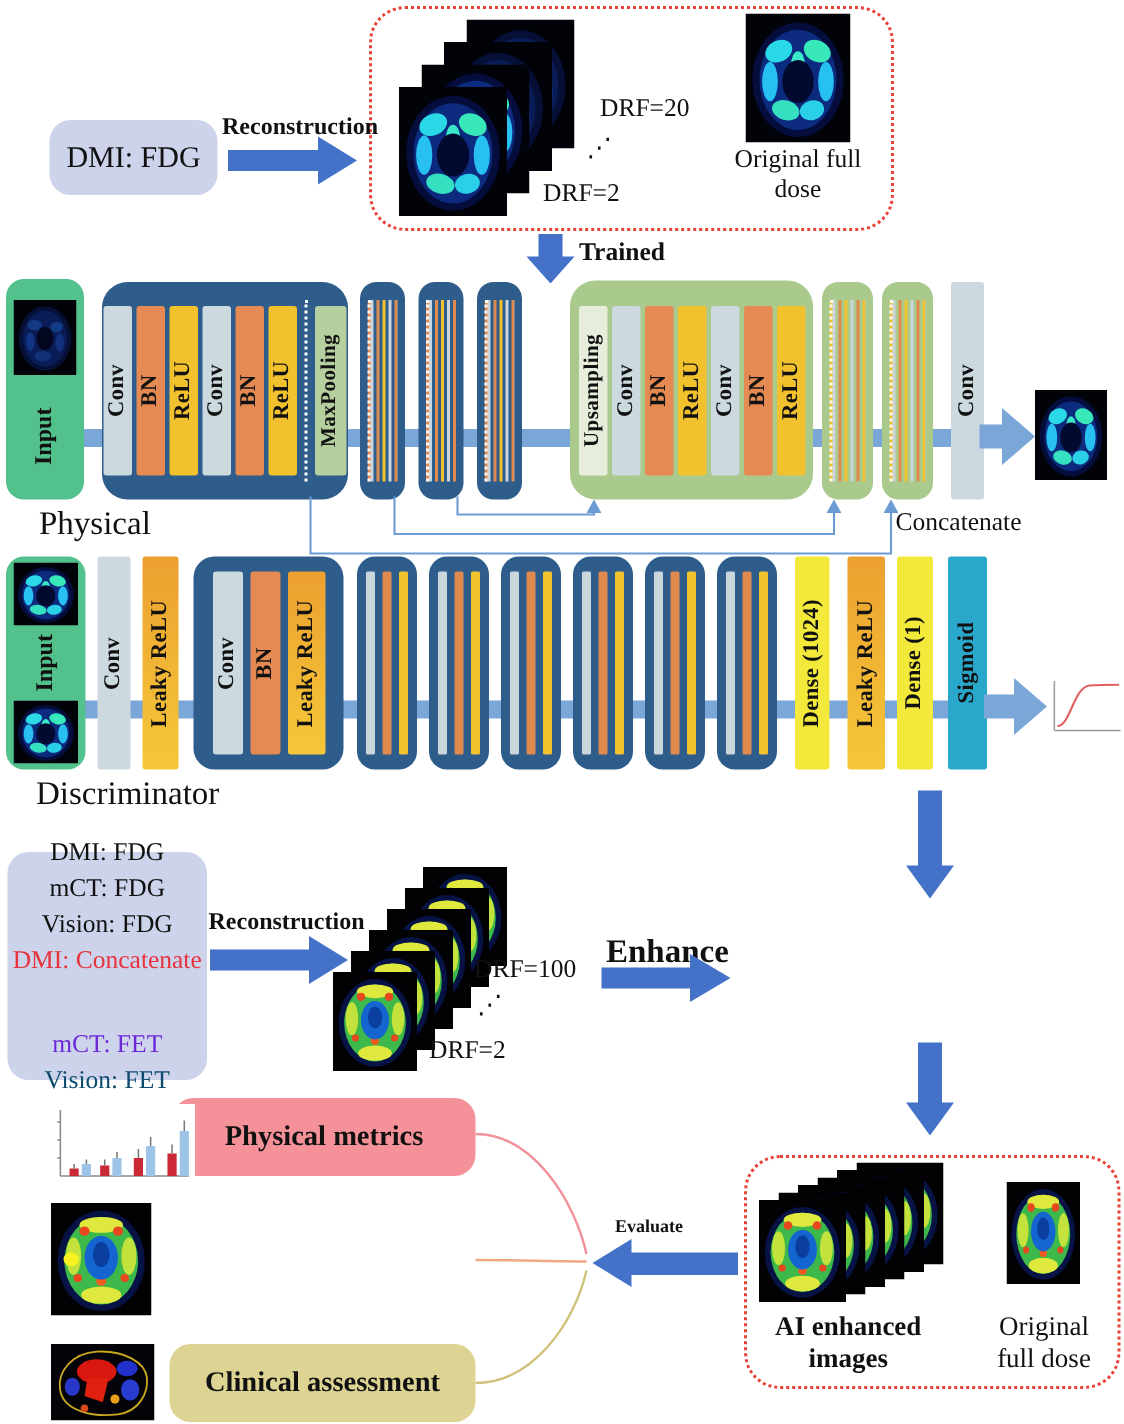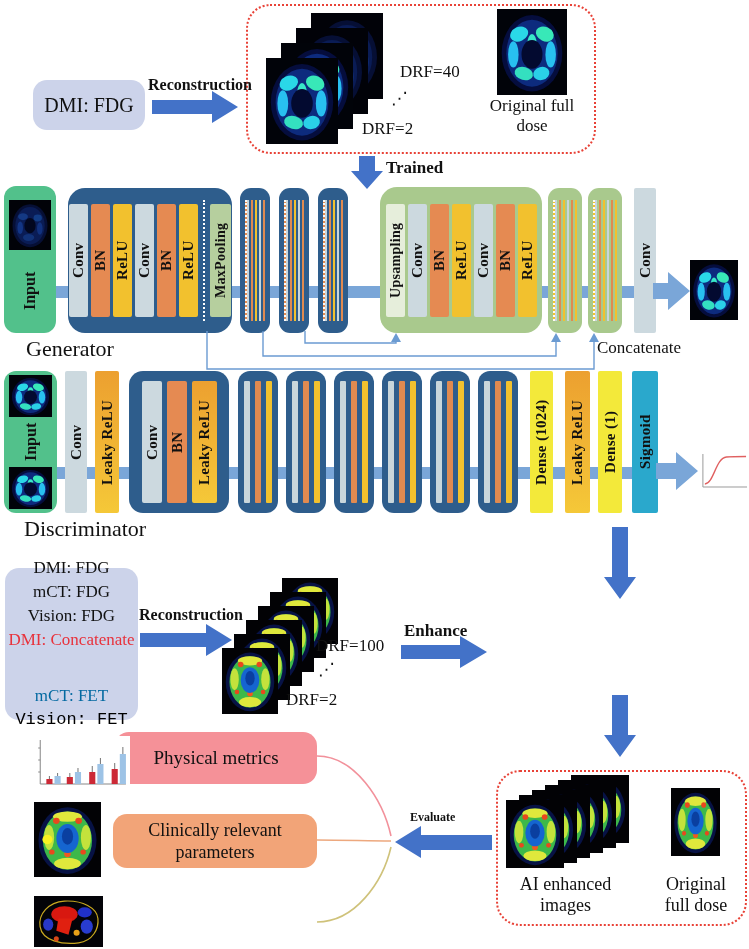--- a/index.html
+++ b/index.html
@@ -36,21 +36,21 @@
   .lavbox{position:absolute;background:#ccd3ea;border-radius:14px;display:flex;align-items:center;
           justify-content:center;text-align:center;z-index:2;}
   .reddot{position:absolute;border:2px dotted #e84237;border-radius:24px;z-index:1;}
   .lbl{position:absolute;z-index:4;}
   .bold{font-weight:700;}
   .center{text-align:center;}
   .vtext{writing-mode:vertical-rl;transform:rotate(180deg);display:flex;align-items:center;
          justify-content:center;font-weight:700;font-size:16px;}
   .imgsvg{position:absolute;z-index:3;display:block;}
   .metricbox{position:absolute;border-radius:14px;display:flex;align-items:center;justify-content:center;
-             text-align:center;font-size:19px;z-index:2;padding:0 18px;box-sizing:border-box;}
+             text-align:center;font-size:19px;z-index:2;padding:0 18px;box-sizing:border-box;font-weight:bold;}
   svg.overlay{position:absolute;left:0;top:0;z-index:4;pointer-events:none;}
 </style>
 </head>
 <body>
 
 <svg width="0" height="0" style="position:absolute">
   <defs>
     <g id="brain-cool">
       <rect width="60" height="72" fill="#010309"></rect>
       <ellipse cx="30" cy="37" rx="26" ry="32" fill="#050d3d"></ellipse>
@@ -153,21 +153,21 @@
   <svg class="imgsvg" viewBox="0 0 60 72" preserveAspectRatio="none" style="left:296px;top:28px;width:72px;height:86px;">
       <use href="#brain-dim"></use>
     </svg>
   <svg class="imgsvg" viewBox="0 0 60 72" preserveAspectRatio="none" style="left:281px;top:43px;width:72px;height:86px;">
       <use href="#brain-cool"></use>
     </svg>
   <svg class="imgsvg" viewBox="0 0 60 72" preserveAspectRatio="none" style="left:266px;top:58px;width:72px;height:86px;">
       <use href="#brain-cool"></use>
     </svg>
 
-  <div class="lbl" style="left:400px;top:62px;font-size:17px;">DRF=40</div>
+  <div class="lbl" style="left:400px;top:62px;font-size:17px;">DRF=20</div>
   <div class="lbl" style="left:391px;top:88px;font-size:17px;">⋰</div>
   <div class="lbl" style="left:362px;top:119px;font-size:17px;">DRF=2</div>
 
   <svg class="imgsvg" viewBox="0 0 60 72" preserveAspectRatio="none" style="left:497px;top:9px;width:70px;height:86px;">
       <use href="#brain-cool"></use>
     </svg>
   <div class="lbl center" style="left:486px;top:96px;width:92px;font-size:17px;line-height:20px;">Original full dose</div>
 
   <div class="lbl bold" style="left:386px;top:158px;font-size:17px;">Trained</div>
 
@@ -217,21 +217,21 @@
   <div class="sblock grn" style="left:588px;top:188px;width:34px;height:145px;">
       <div class="stripes"></div>
     </div>
 
   <div class="bar standalone c-conv" style="left:634px;top:188px;width:22px;height:145px;">Conv</div>
 
   <svg class="imgsvg" viewBox="0 0 60 72" preserveAspectRatio="none" style="left:690px;top:260px;width:48px;height:60px;">
       <use href="#brain-cool"></use>
     </svg>
 
-  <div class="lbl" style="left:26px;top:336px;font-size:22px;">Generator</div>
+  <div class="lbl" style="left:26px;top:336px;font-size:22px;">Physical</div>
   <div class="lbl" style="left:597px;top:338px;font-size:17px;">Concatenate</div>
 
   <div class="pipe" style="left:45px;top:467px;width:613px;height:12px;"></div>
 
   <div class="inputbox" style="left:4px;top:371px;width:53px;height:142px;">
     <div class="vtext" style="position:absolute;left:0;right:0;top:48px;height:46px;font-size:16px;">Input</div>
   </div>
   <svg class="imgsvg" viewBox="0 0 60 72" preserveAspectRatio="none" style="left:9px;top:375px;width:43px;height:42px;">
       <use href="#brain-cool"></use>
     </svg>
@@ -288,22 +288,22 @@
       <use href="#sigmoid-plot"></use>
     </svg>
 
   <div class="lbl" style="left:24px;top:516px;font-size:22px;">Discriminator</div>
 
   <div class="lavbox" style="left:5px;top:568px;width:133px;height:152px;flex-direction:column;font-size:17px;line-height:24px;">
     <div>DMI: FDG</div>
     <div>mCT: FDG</div>
     <div>Vision: FDG</div>
     <div style="color:#e8323c;">DMI: Concatenate</div>
-    <div style="color:#0369a1;margin-top:32px;">mCT: FET</div>
-    <div style="color:#000000;font-family:Liberation Mono, monospace;">Vision: FET</div>
+    <div style="color:#6d28d9;margin-top:32px;">mCT: FET</div>
+    <div style="color:#0c4a6e;">Vision: FET</div>
   </div>
 
   <div class="lbl bold" style="left:139px;top:606px;font-size:16px;">Reconstruction</div>
 
   <svg class="imgsvg" viewBox="0 0 60 72" preserveAspectRatio="none" style="left:282px;top:578px;width:56px;height:66px;">
       <use href="#brain-hot"></use>
     </svg>
   <svg class="imgsvg" viewBox="0 0 60 72" preserveAspectRatio="none" style="left:270px;top:592px;width:56px;height:66px;">
       <use href="#brain-hot"></use>
     </svg>
@@ -317,36 +317,36 @@
       <use href="#brain-hot"></use>
     </svg>
   <svg class="imgsvg" viewBox="0 0 60 72" preserveAspectRatio="none" style="left:222px;top:648px;width:56px;height:66px;">
       <use href="#brain-hot"></use>
     </svg>
 
   <div class="lbl" style="left:316px;top:636px;font-size:17px;z-index:5;">DRF=100</div>
   <div class="lbl" style="left:318px;top:659px;font-size:17px;z-index:5;">⋰</div>
   <div class="lbl" style="left:286px;top:690px;font-size:17px;z-index:5;">DRF=2</div>
 
-  <div class="lbl bold" style="left:404px;top:621px;font-size:17px;">Enhance</div>
+  <div class="lbl bold" style="left:404px;top:621px;font-size:22px;">Enhance</div>
 
 
   <svg class="imgsvg" viewBox="0 0 100 58" preserveAspectRatio="none" style="left:28px;top:736px;width:102px;height:58px;">
       <use href="#mini-chart"></use>
     </svg>
   <div class="metricbox" style="left:115px;top:732px;width:202px;height:52px;background:#f59198;">Physical metrics</div>
 
   <svg class="imgsvg" viewBox="0 0 60 72" preserveAspectRatio="none" style="left:34px;top:802px;width:67px;height:75px;">
       <use href="#brain-jet-lesion"></use>
     </svg>
-  <div class="metricbox" style="left:113px;top:814px;width:204px;height:54px;background:#f2a478;font-size:18px;line-height:22px;">Clinically relevant parameters</div>
 
   <svg class="imgsvg" viewBox="0 0 68 50" preserveAspectRatio="none" style="left:34px;top:896px;width:69px;height:51px;">
       <use href="#brain-sag"></use>
     </svg>
+  <div class="metricbox" style="left:113px;top:896px;width:204px;height:52px;background:#ddd494;">Clinical assessment</div>
 
   <div class="lbl bold" style="left:410px;top:810px;font-size:12px;">Evaluate</div>
 
   <div class="reddot" style="left:496px;top:770px;width:247px;height:152px;"></div>
 
   <svg class="imgsvg" viewBox="0 0 60 72" preserveAspectRatio="none" style="left:571px;top:775px;width:58px;height:68px;">
       <use href="#brain-hot"></use>
     </svg>
   <svg class="imgsvg" viewBox="0 0 60 72" preserveAspectRatio="none" style="left:558px;top:780px;width:58px;height:68px;">
       <use href="#brain-hot"></use>
@@ -357,21 +357,21 @@
   <svg class="imgsvg" viewBox="0 0 60 72" preserveAspectRatio="none" style="left:532px;top:790px;width:58px;height:68px;">
       <use href="#brain-hot"></use>
     </svg>
   <svg class="imgsvg" viewBox="0 0 60 72" preserveAspectRatio="none" style="left:519px;top:795px;width:58px;height:68px;">
       <use href="#brain-hot"></use>
     </svg>
   <svg class="imgsvg" viewBox="0 0 60 72" preserveAspectRatio="none" style="left:506px;top:800px;width:58px;height:68px;">
       <use href="#brain-hot"></use>
     </svg>
 
-  <div class="lbl center" style="left:508px;top:874px;width:115px;font-size:18px;line-height:21px;">AI enhanced images</div>
+  <div class="lbl center" style="left:508px;top:874px;width:115px;font-size:18px;line-height:21px;font-weight:bold;">AI enhanced images</div>
 
   <svg class="imgsvg" viewBox="0 0 60 72" preserveAspectRatio="none" style="left:671px;top:788px;width:49px;height:68px;">
       <use href="#brain-hot"></use>
     </svg>
   <div class="lbl center" style="left:652px;top:874px;width:88px;font-size:18px;line-height:21px;">Original full dose</div>
 
   <svg class="overlay" width="749" height="949" viewBox="0 0 749 949">
 
     <polygon points="152,100 212,100 212,91 238,107 212,123 212,114 152,114" fill="#4372c8"></polygon>
     <polygon points="359,156 375,156 375,171 383,171 367,189 351,171 359,171" fill="#4372c8"></polygon>

